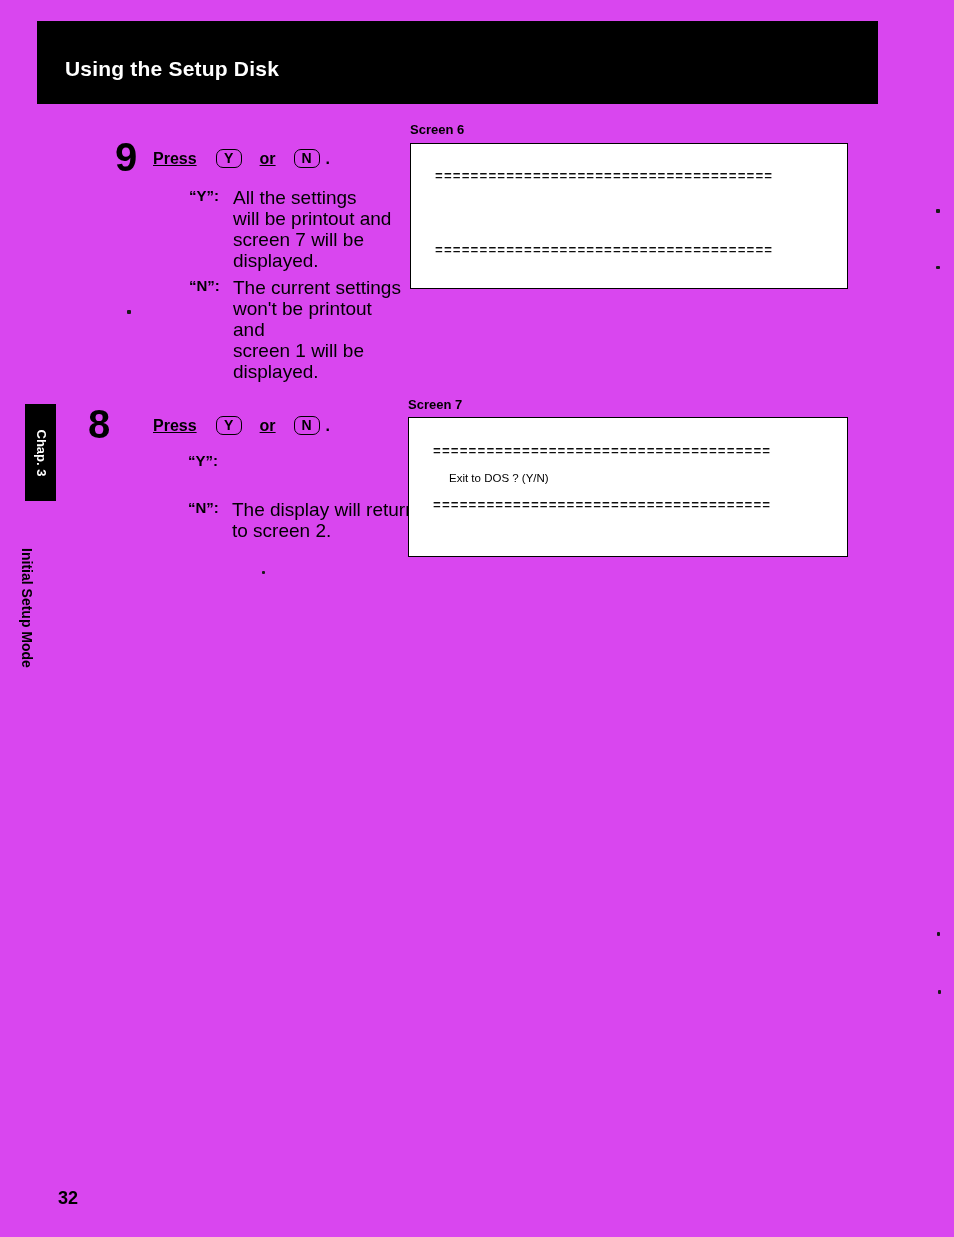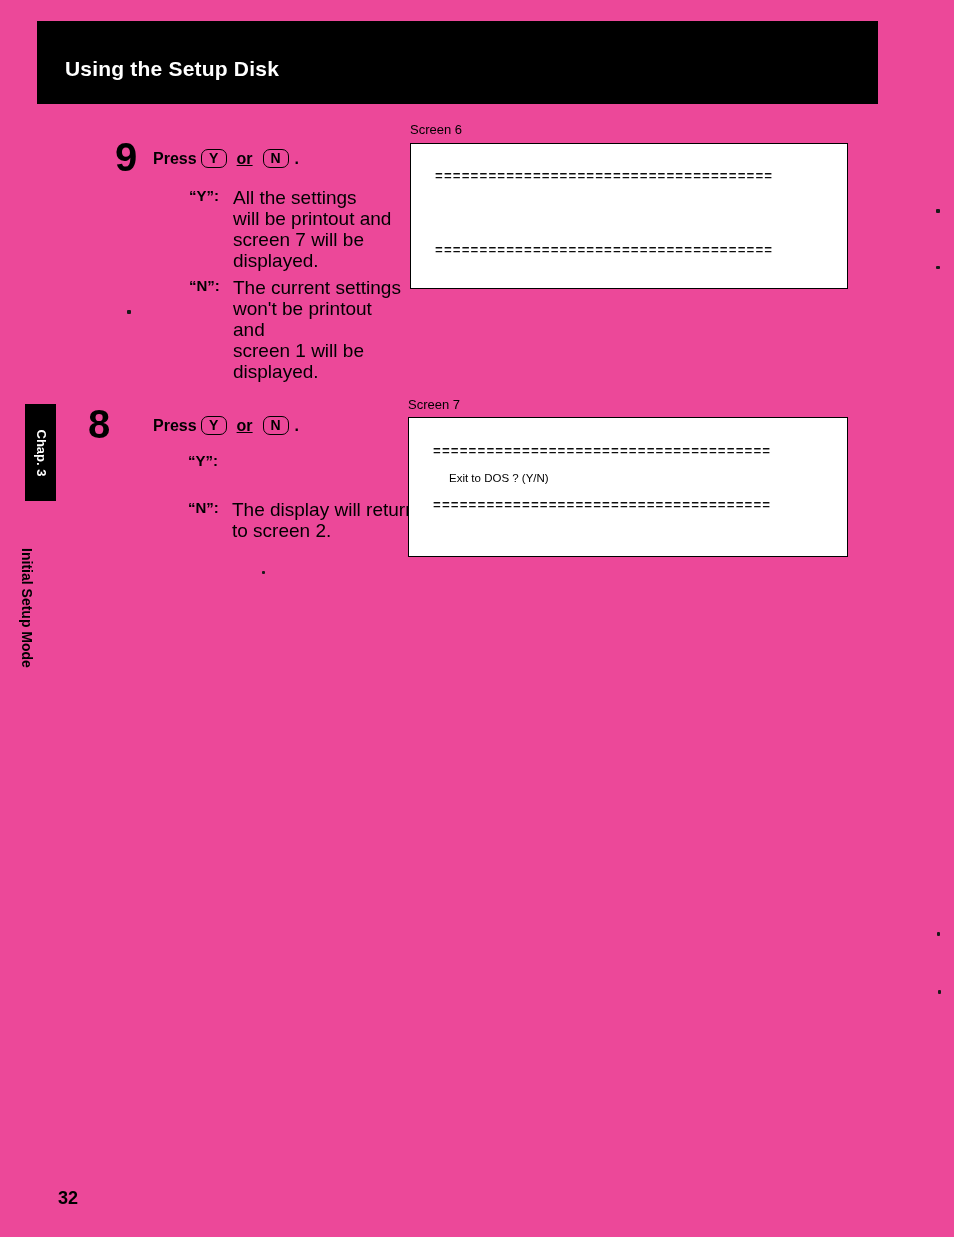--- a/index.html
+++ b/index.html
@@ -8,21 +8,21 @@
     background: #ffffff;
   }
   body {
     font-family: "Liberation Sans", sans-serif;
     -webkit-font-smoothing: antialiased;
   }
   #page {
     position: relative;
     width: 954px;
     height: 1237px;
-    background: #ec4899;
+    background: #d946ef;
     overflow: hidden;
   }
 
   
   .header-banner {
     position: absolute;
     left: 37px;
     top: 21px;
     width: 841px;
     height: 83px;
@@ -108,22 +108,22 @@
     border-radius: 7px;
     padding: 0px 6px;
     font-size: 14px;
     font-weight: bold;
     line-height: 17px;
     min-width: 12px;
     text-align: center;
     vertical-align: 1px;
     margin: 0 1px;
   }
-  .press-word { margin-right: 3px; }
-  .or-word { margin: 0 9px; text-decoration: underline; }
+  .press-word { margin-right: 18px; text-decoration: underline; }
+  .or-word { margin: 0 17px; text-decoration: underline; }
   .period-mark { margin-left: 5px; }
 
   
   .opt-row {
     position: absolute;
     display: flex;
   }
   .opt-key {
     width: 44px;
     flex: 0 0 44px;
@@ -137,21 +137,21 @@
     font-size: 19px;
     color: #000000;
     line-height: 21px;
     white-space: pre-line;
   }
 
   
   .screen-caption {
     position: absolute;
     font-size: 13px;
-    font-weight: normal;
+    font-weight: bold;
     color: #000000;
     white-space: nowrap;
   }
   .screen-box {
     position: absolute;
     border: 1.6px solid #000000;
     background: #ffffff;
     box-sizing: border-box;
   }
   .eq-line {

